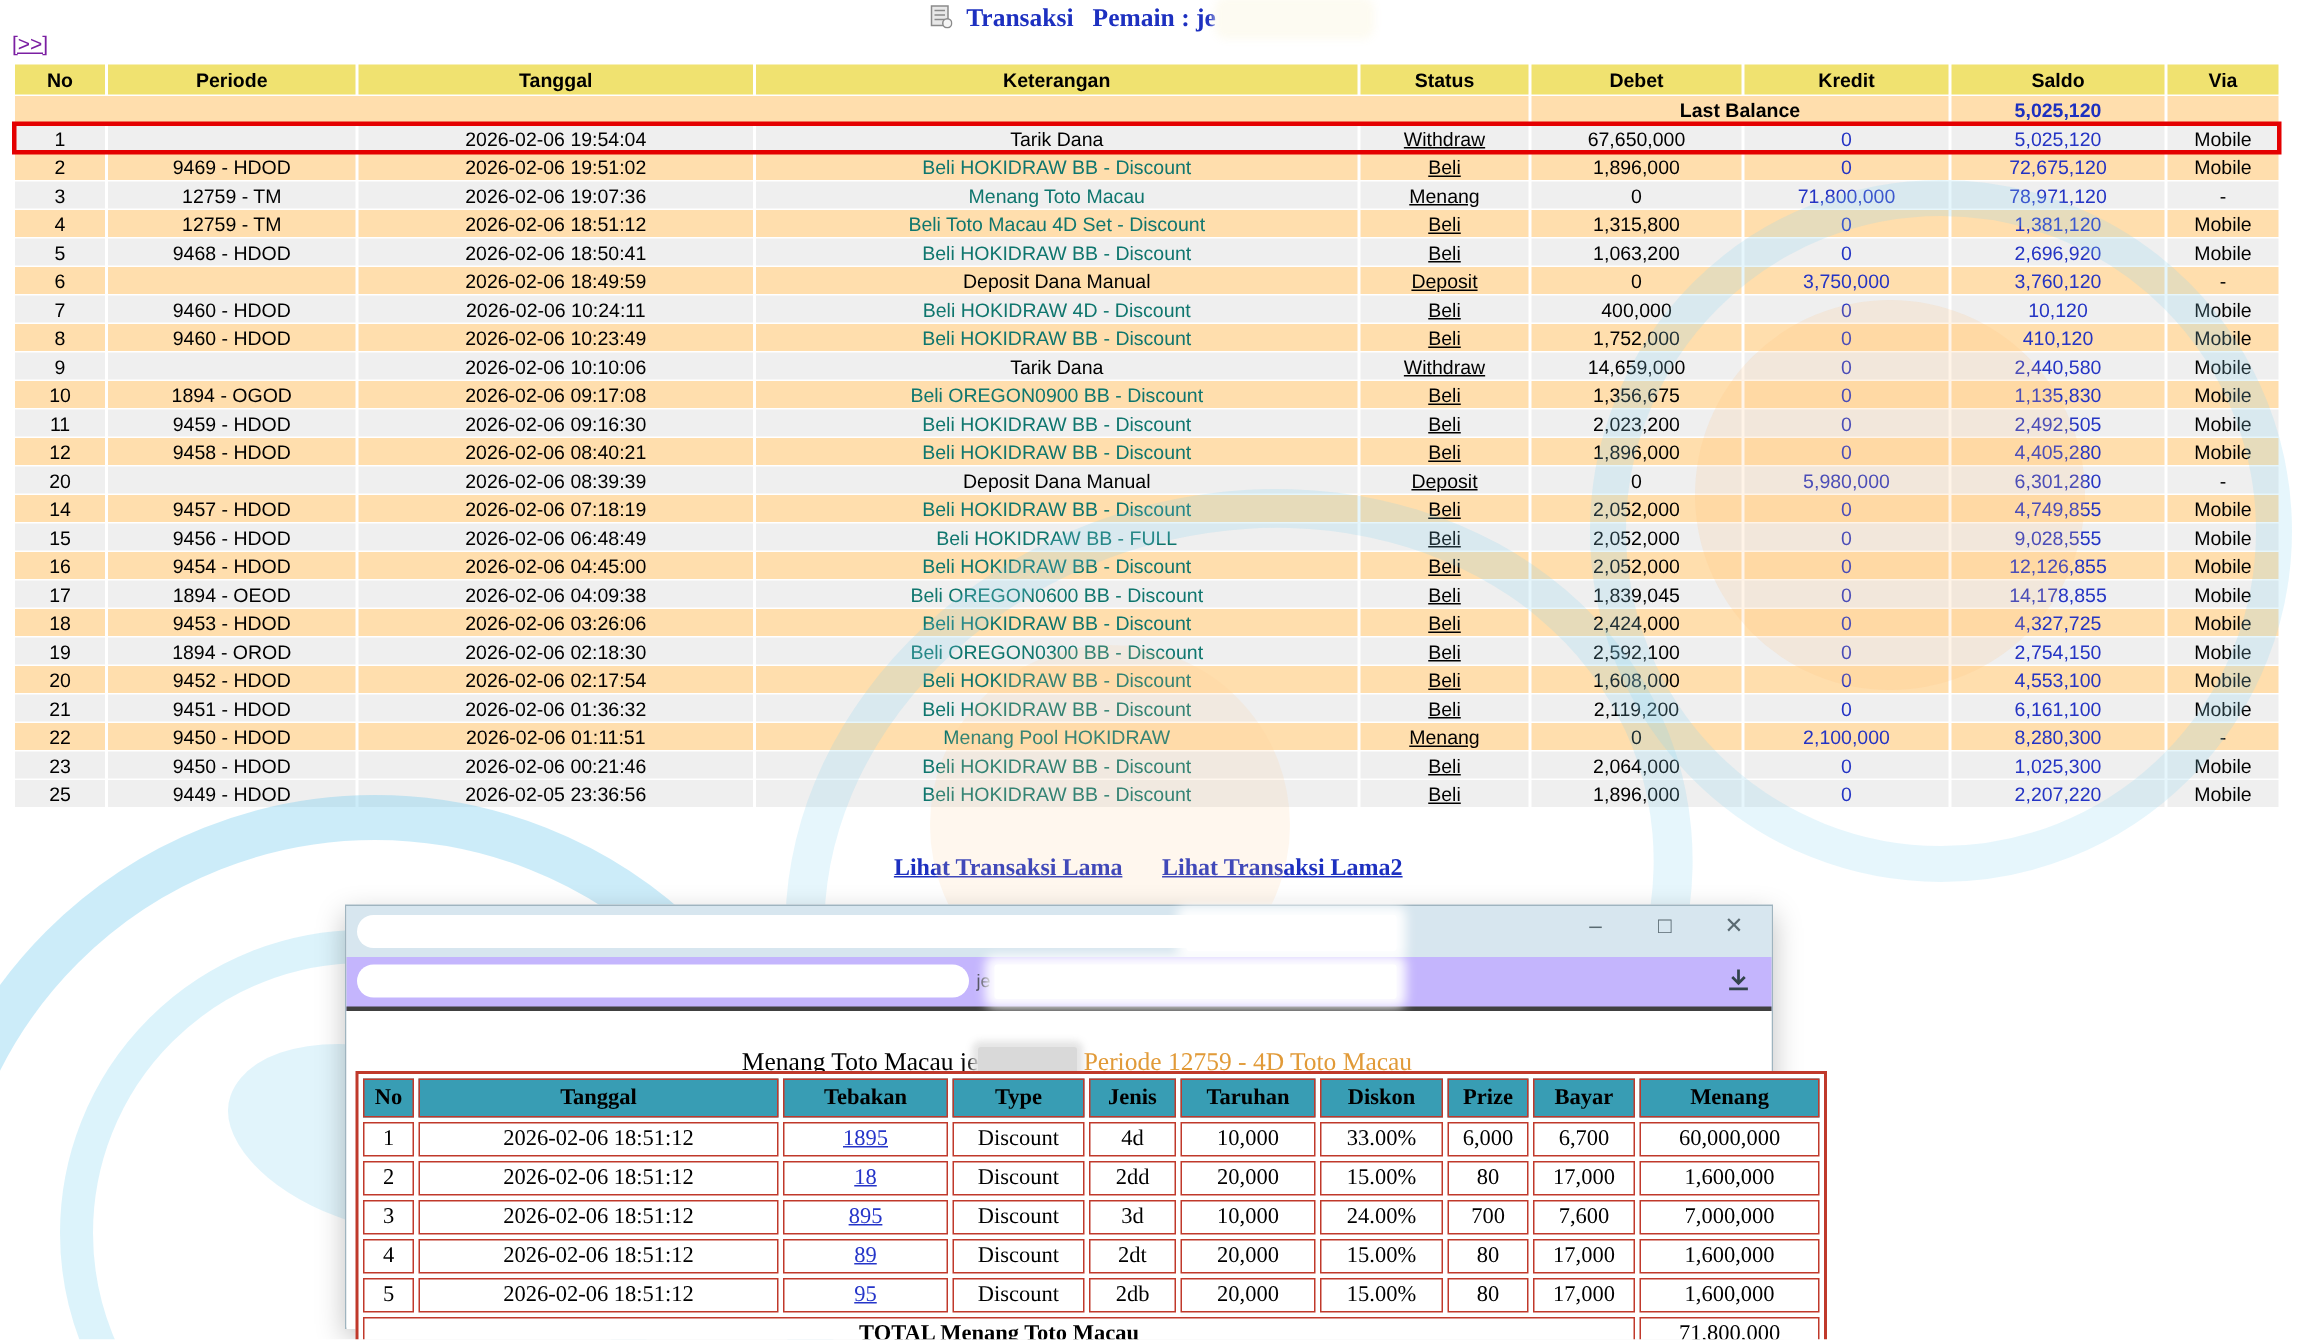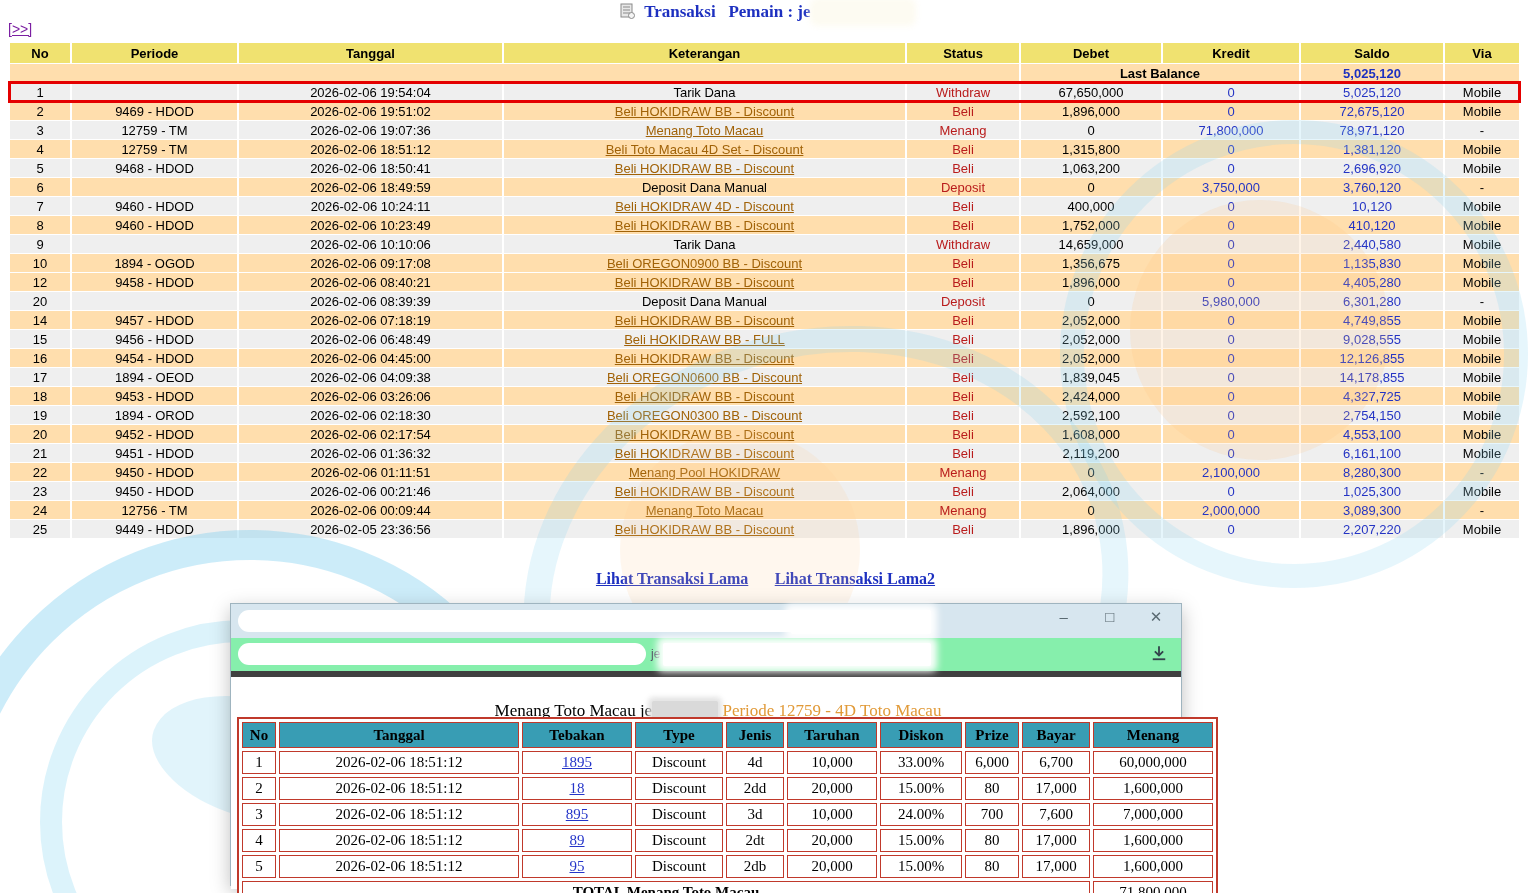--- a/index.html
+++ b/index.html
@@ -27,38 +27,38 @@
 
   
   table{border-collapse:separate;}
   #main-table{position:absolute;left:8px;top:42px;z-index:1;border-spacing:2px 1px;background:#fff;
     table-layout:fixed;width:1511px;font-size:13px;}
   #main-table th{background:#f0e270;color:#000;font-weight:bold;height:18px;padding:1px 2px;}
   #main-table td{height:18px;padding:0 3px;text-align:center;white-space:nowrap;overflow:hidden;}
   tr.gray td{background:#efefef;}
   tr.peach td{background:#ffdead;}
   tr.selected{outline:3px solid #e40000;outline-offset:-1px;}
-  td.status{color:#b91c1c;}
+  td.status{color:#000000;text-decoration:underline;}
   td.num-blue,td.saldo{color:#2434c4;}
-  a.ket-link{color:#a16207;text-decoration:underline;cursor:pointer;}
+  a.ket-link{color:#0f766e;cursor:pointer;}
   #lastbal-label{font-weight:bold;margin-left:36px;}
   #lastbal-value{font-weight:bold;color:#1d30c0;}
 
   .footer-links{position:absolute;left:0;top:570px;width:1531px;text-align:center;z-index:1;}
   .footer-links a{font-family:"Liberation Serif",serif;font-weight:bold;font-size:16px;color:#1d30c0;
     text-decoration:underline;margin:0 11px;cursor:pointer;}
 
   
   #popup{position:absolute;left:230px;top:603px;width:950px;height:281px;z-index:3;background:#fff;
     border:1px solid #9fb4bf;box-shadow:0 6px 18px rgba(0,0,0,.25);}
   .titlebar{position:relative;height:34px;background:#d7e6ef;}
   .tab-pill{position:absolute;left:7px;top:6px;width:663px;height:22px;background:#fff;border-radius:11px;}
   .win-controls{position:absolute;right:10px;top:4px;color:#5a6a72;font-size:15px;}
   .win-controls span{display:inline-block;width:30px;text-align:center;margin-left:12px;cursor:pointer;}
-  .addressbar{position:relative;height:33px;background:#86efac;border-bottom:6px solid #404040;}
+  .addressbar{position:relative;height:33px;background:#c4b5fd;border-bottom:3px solid #404040;}
   .url-pill{position:absolute;left:7px;top:5px;width:408px;height:22px;background:#fff;border-radius:11px;}
   .url-frag{position:absolute;left:420px;top:9px;font-size:12px;color:#445;}
   .redact{position:absolute;background:#fff;box-shadow:0 0 7px 6px rgba(255,255,255,.95);border-radius:2px;}
   .r-title{left:560px;top:6px;width:140px;height:24px;}
   .r-url{left:432px;top:5px;width:268px;height:23px;}
   .dl-icon{position:absolute;right:12px;top:5px;cursor:pointer;}
   .popup-body{position:relative;background:#fff;height:212px;}
   .popup-heading{position:absolute;left:0;top:24px;width:100%;text-align:center;
     font-family:Liberation Serif, serif;font-size:17px;color:#000;margin-left:12px;}
   .popup-heading .orange{color:#e19a38;}
@@ -237,20 +237,31 @@
           <td>10</td>
           <td>1894 - OGOD</td>
           <td>2026-02-06 09:17:08</td>
           <td><a class="ket-link">Beli OREGON0900 BB - Discount</a></td>
           <td class="status">Beli</td>
           <td>1,356,675</td>
           <td class="num-blue">0</td>
           <td class="saldo">1,135,830</td>
           <td>Mobile</td>
         </tr>
+        <tr class="gray">
+          <td>11</td>
+          <td>9459 - HDOD</td>
+          <td>2026-02-06 09:16:30</td>
+          <td><a class="ket-link">Beli HOKIDRAW BB - Discount</a></td>
+          <td class="status">Beli</td>
+          <td>2,023,200</td>
+          <td class="num-blue">0</td>
+          <td class="saldo">2,492,505</td>
+          <td>Mobile</td>
+        </tr>
         <tr class="peach">
           <td>12</td>
           <td>9458 - HDOD</td>
           <td>2026-02-06 08:40:21</td>
           <td><a class="ket-link">Beli HOKIDRAW BB - Discount</a></td>
           <td class="status">Beli</td>
           <td>1,896,000</td>
           <td class="num-blue">0</td>
           <td class="saldo">4,405,280</td>
           <td>Mobile</td>
@@ -368,31 +379,20 @@
         <tr class="gray">
           <td>23</td>
           <td>9450 - HDOD</td>
           <td>2026-02-06 00:21:46</td>
           <td><a class="ket-link">Beli HOKIDRAW BB - Discount</a></td>
           <td class="status">Beli</td>
           <td>2,064,000</td>
           <td class="num-blue">0</td>
           <td class="saldo">1,025,300</td>
           <td>Mobile</td>
-        </tr>
-        <tr class="peach">
-          <td>24</td>
-          <td>12756 - TM</td>
-          <td>2026-02-06 00:09:44</td>
-          <td><a class="ket-link">Menang Toto Macau</a></td>
-          <td class="status">Menang</td>
-          <td>0</td>
-          <td class="num-blue">2,000,000</td>
-          <td class="saldo">3,089,300</td>
-          <td>-</td>
         </tr>
         <tr class="gray">
           <td>25</td>
           <td>9449 - HDOD</td>
           <td>2026-02-05 23:36:56</td>
           <td><a class="ket-link">Beli HOKIDRAW BB - Discount</a></td>
           <td class="status">Beli</td>
           <td>1,896,000</td>
           <td class="num-blue">0</td>
           <td class="saldo">2,207,220</td>

